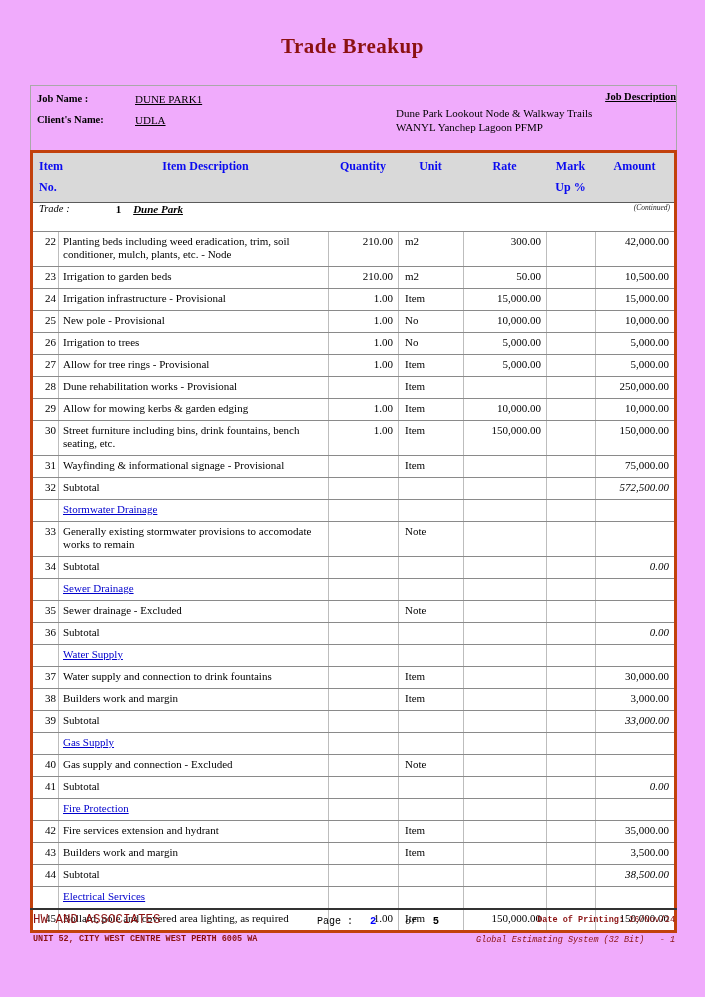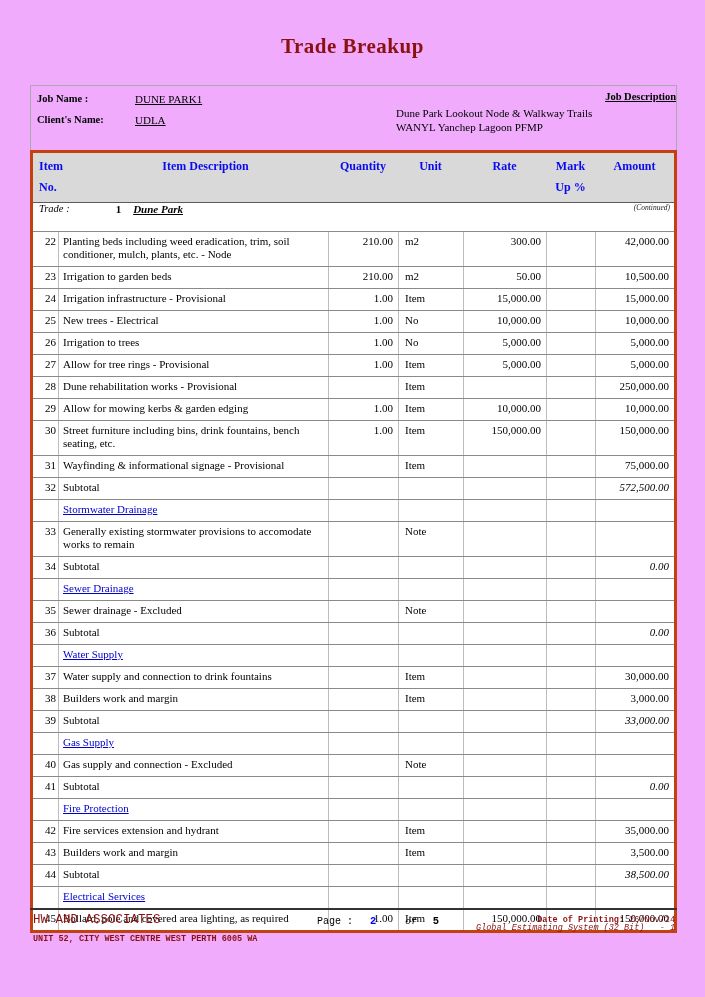--- a/index.html
+++ b/index.html
@@ -67,21 +67,21 @@
   .footer { position:absolute; left:30px; top:913px; width:647px; height:40px;font-family:Liberation Mono, monospace; }
   .f-company { position:absolute; left:3px; top:0; color:var(--accent-red,#8B1111); font-size:12.5px; }
   .f-address { position:absolute; left:3px; top:21px; color:var(--accent-red,#8B1111); font-size:8.5px; font-weight:bold; }
   .f-page { position:absolute; left:287px; top:2px; font-size:10px; display:flex; align-items:center; }
   .f-page-label { }
   .f-page-num { color:#0000FF; font-weight:bold; margin-left:17px; font-size:10.5px; }
   .f-of { font-style:italic; margin-left:29px; font-size:9.5px; }
   .f-page-total { font-weight:bold; margin-left:16px; font-size:10.5px; }
   .f-date { position:absolute; right:2px; top:2px; font-size:8.5px; color:var(--accent-red,#8B1111); }
   .f-date-label { font-weight:bold; }
-  .f-system { position:absolute; right:2px; top:10px; font-size:8.5px; font-style:italic; color:var(--accent-red,#8B1111); white-space:pre; }
+  .f-system { position:absolute; right:2px; top:22px; font-size:8.5px; font-style:italic; color:var(--accent-red,#8B1111); white-space:pre; }
 </style>
 </head>
 <body>
 
 <div class="page" style="--accent-red: #8B1111; --header-blue: #0A0AF0; --link-blue: #0000CC; --band-gray: #D9D9D9;">
 
   <div class="title">Trade Breakup</div>
 
   <div class="job-box">
     <div class="job-left">
@@ -148,21 +148,21 @@
     <div class="c no">24</div>
     <div class="c desc">Irrigation infrastructure - Provisional</div>
     <div class="c qty">1.00</div>
     <div class="c unit">Item</div>
     <div class="c rate">15,000.00</div>
     <div class="c mark"></div>
     <div class="c amt">15,000.00</div>
   </div>
         <div class="row item">
     <div class="c no">25</div>
-    <div class="c desc">New trees - Electrical</div>
+    <div class="c desc">New pole - Provisional</div>
     <div class="c qty">1.00</div>
     <div class="c unit">No</div>
     <div class="c rate">10,000.00</div>
     <div class="c mark"></div>
     <div class="c amt">10,000.00</div>
   </div>
         <div class="row item">
     <div class="c no">26</div>
     <div class="c desc">Irrigation to trees</div>
     <div class="c qty">1.00</div>

